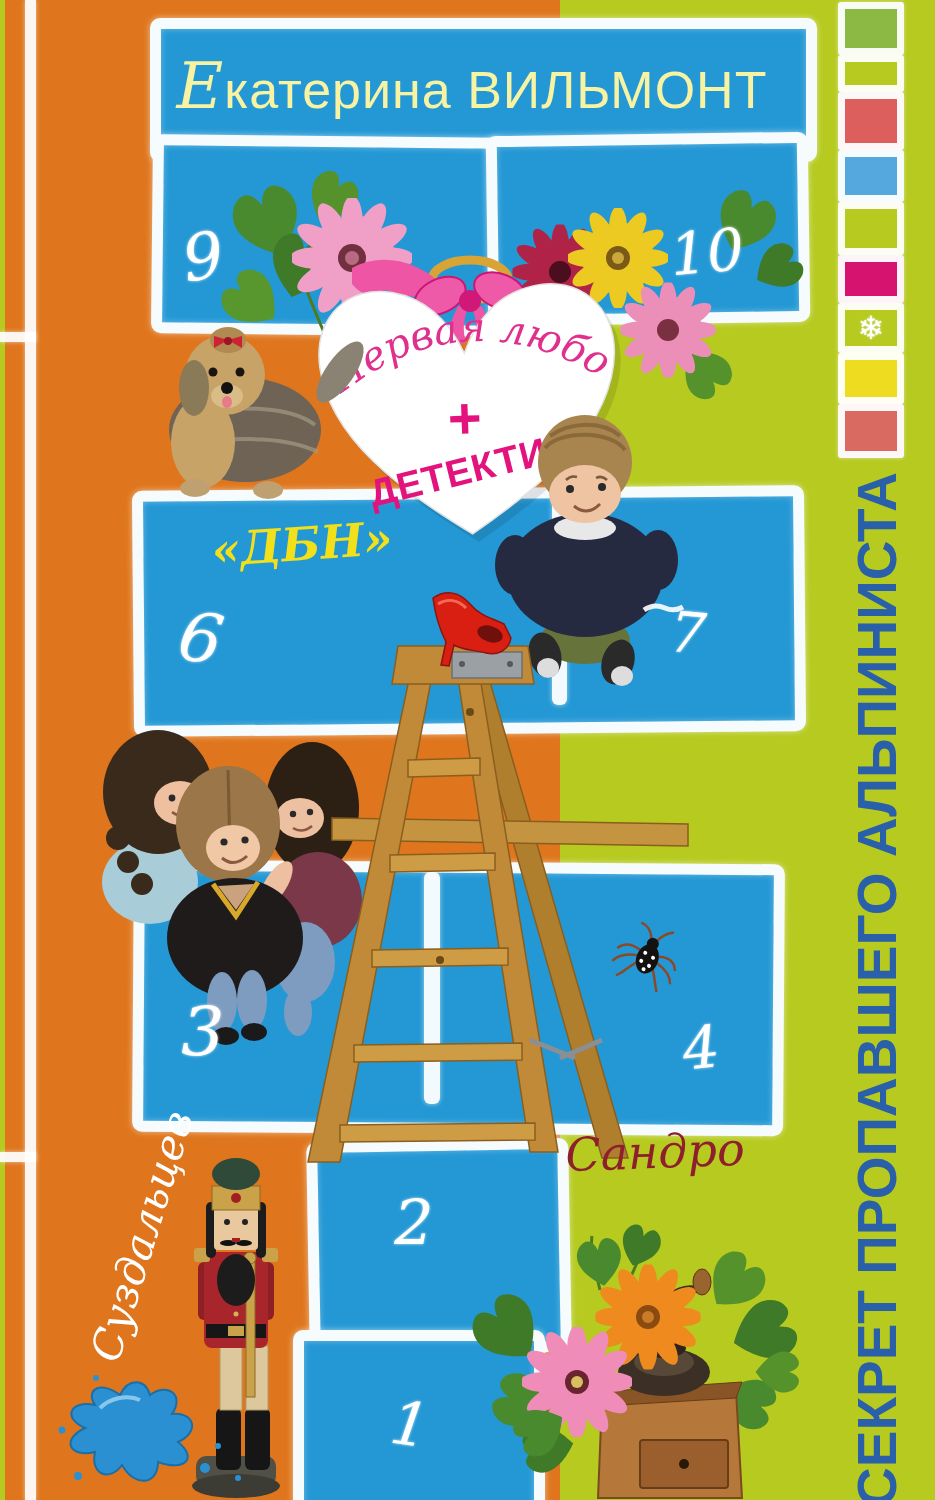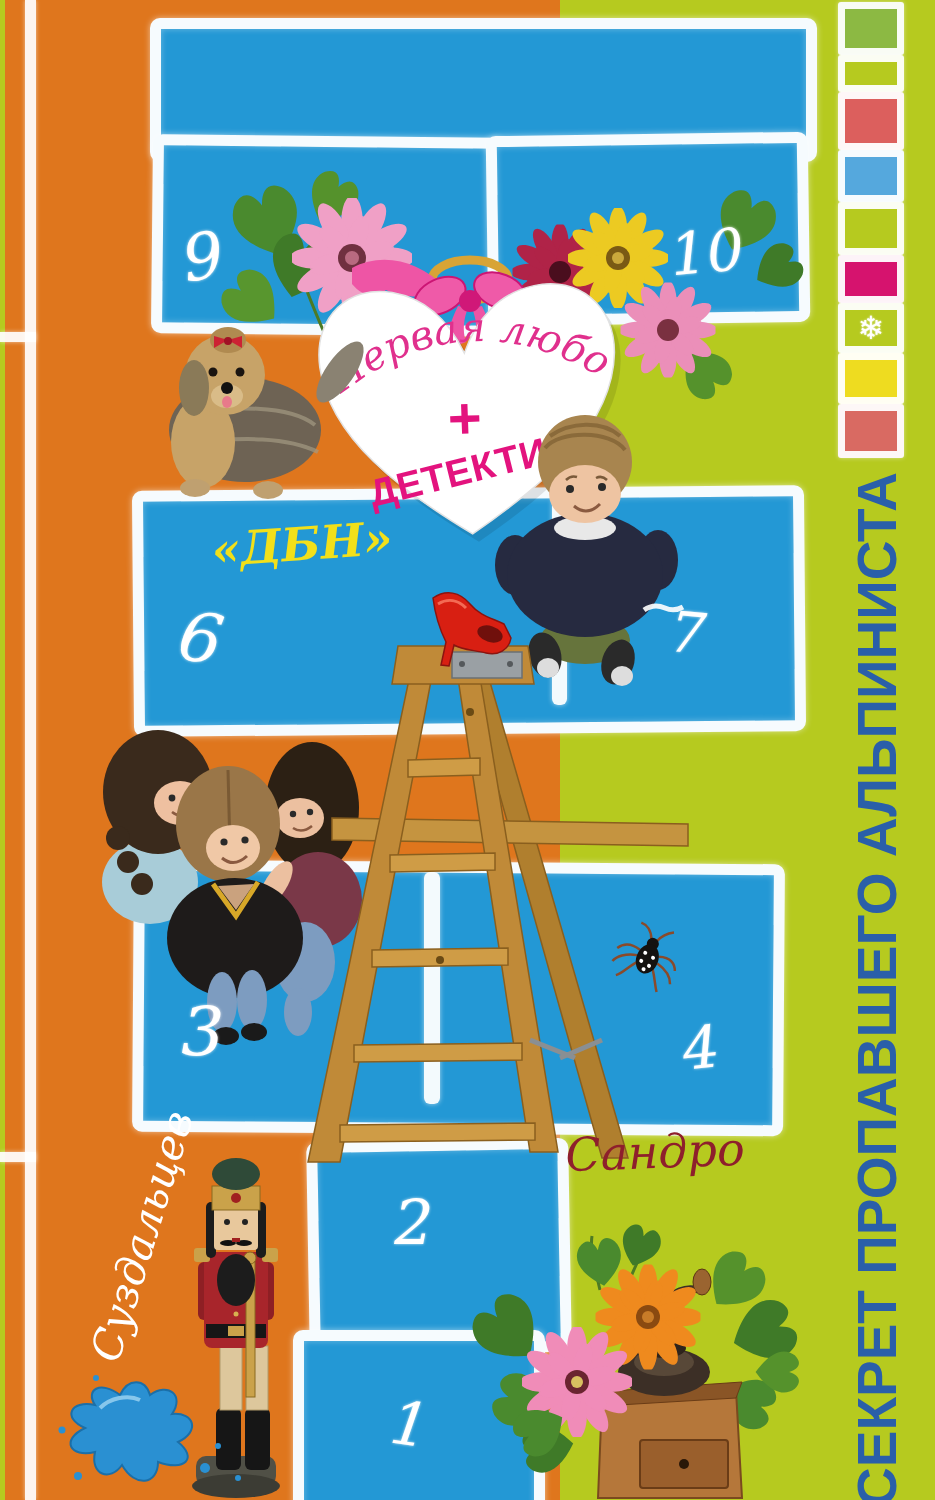--- a/index.html
+++ b/index.html
@@ -356,20 +356,23 @@
           <circle cx="78" cy="1476" r="4"></circle>
           <circle cx="205" cy="1468" r="5"></circle>
           <circle cx="218" cy="1446" r="3"></circle>
       <circle cx="62" cy="1430" r="3.5"></circle>
           <circle cx="238" cy="1478" r="3"></circle>
           <circle cx="96" cy="1378" r="3"></circle>
         </g>
     </g>
   </svg>
 
+  <div class="author">
+    <span class="init">Е</span><span>катерина ВИЛЬМОНТ</span>
+  </div>
 
   <div class="num" style="left:203px;top:257px;font-size:64px;transform:translate(-50%,-50%) rotate(-8deg);">9</div>
   <div class="num" style="left:707px;top:252px;font-size:58px;transform:translate(-50%,-50%) rotate(-5deg);">10</div>
   <div class="num" style="left:201px;top:638px;font-size:68px;transform:translate(-50%,-50%) rotate(10deg);">6</div>
   <div class="num" style="left:688px;top:633px;font-size:56px;transform:translate(-50%,-50%) rotate(5deg);">7</div>
   <div class="num" style="left:203px;top:1031px;font-size:68px;">3</div>
   <div class="num" style="left:701px;top:1048px;font-size:58px;transform:translate(-50%,-50%) rotate(-6deg);">4</div>
   <div class="num" style="left:414px;top:1222px;font-size:62px;">2</div>
   <div class="num" style="left:410px;top:1424px;font-size:60px;transform:translate(-50%,-50%) rotate(8deg);">1</div>
 

